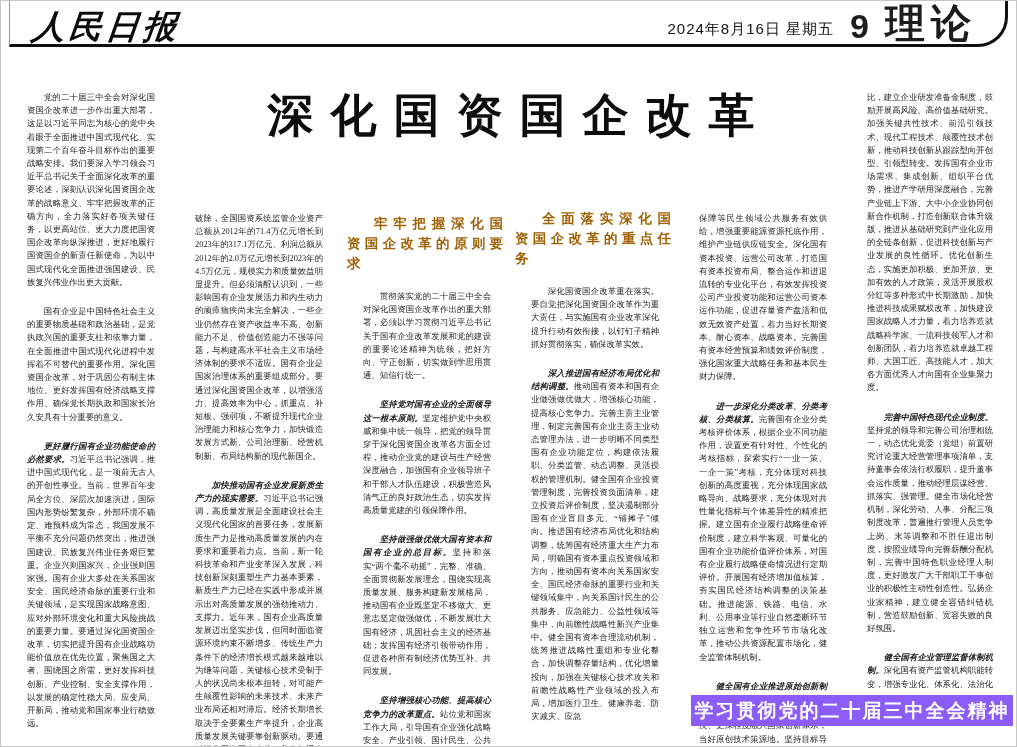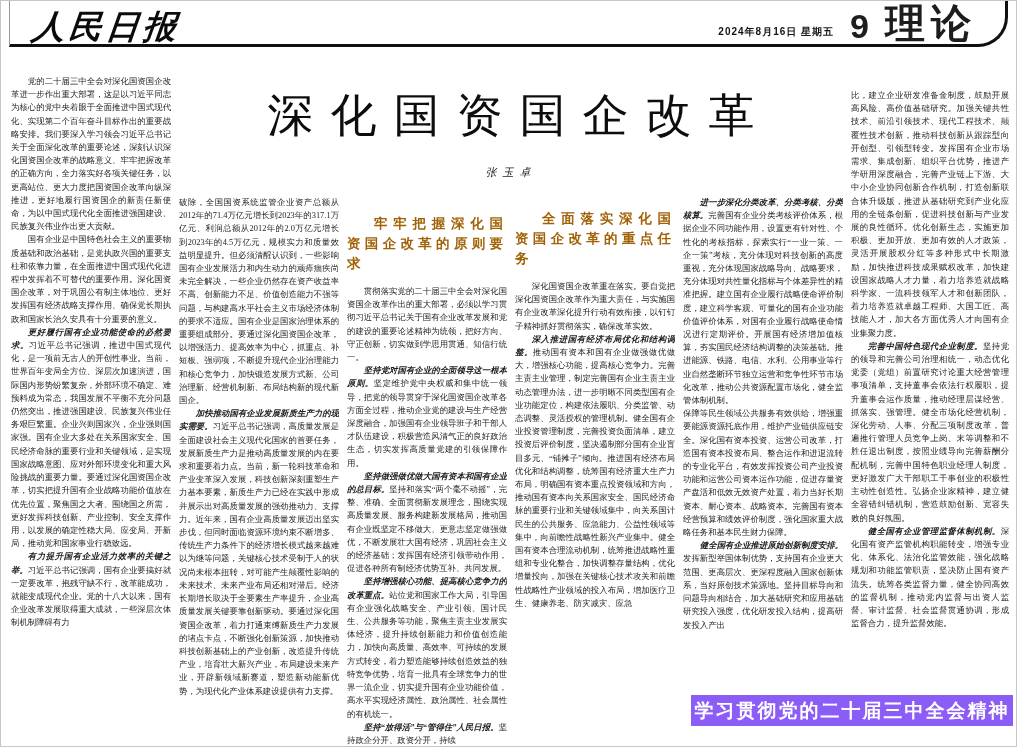--- a/index.html
+++ b/index.html
@@ -17,48 +17,48 @@
   }
   .masthead {
     position:absolute; left:22px; top:4px; font-size:33px; font-weight:bold;
     font-style:italic; letter-spacing:4px; transform:skewX(-6deg);
     font-family:"Liberation Serif","DejaVu Serif",serif; color:#0b0b0b;
   }
   .header-right {
     position:absolute; right:28px; top:0; height:44px;
     display:flex; align-items:flex-end; gap:16px;
   }
-  .page-date { font-size:10px; font-weight:bold; letter-spacing:1px; padding-bottom:6px;
+  .page-date { font-size:15px; font-weight:normal; letter-spacing:1px; padding-bottom:6px;
     font-family:"Liberation Sans","DejaVu Sans",sans-serif; color:#141414; }
   .page-no { font-size:34px; font-weight:bold; line-height:1;
     font-family:"Liberation Sans","DejaVu Sans",sans-serif; padding-bottom:2px; }
   .page-section { font-size:40px; font-weight:900; line-height:1; letter-spacing:6px;
     font-family:"Liberation Sans","DejaVu Sans",sans-serif; padding-bottom:2px; }
   
   .headline {
     position:absolute; left:178px; top:84px; width:664px; text-align:center;
-    font-size:46px; font-weight:400; letter-spacing:17px; white-space:nowrap;
+    font-size:46px; font-weight:700; letter-spacing:17px; white-space:nowrap;
     font-family:"Liberation Sans","DejaVu Sans",sans-serif; color:#0d0d0d; text-indent:17px;
   }
   .author {
     position:absolute; left:178px; top:164px; width:664px; text-align:center;
     font-size:11px; letter-spacing:6px; color:#222; font-style:italic;
   }
   
   .col {
     position:absolute; top:195px; width:160px; height:550px; overflow:hidden;
     font-size:8.4px; line-height:13.2px; text-align:justify; color:#1d1d1d;
   }
   .col-1 { left:10px;  top:62px; height:683px; }
   .col-2 { left:178px; }
   .col-3 { left:346px; }
   .col-4 { left:514px; }
   .col-5 { left:682px; }
-  .col-6 { left:850px; top:76px; height:626px; width:158px; }
-  .para { text-indent:2em; margin:0; }
+  .col-6 { left:850px; top:62px; height:626px; width:158px; }
+  .para { text-indent:2em; margin:16px; }
   .para.noindent { text-indent:0; }
   .lead { font-weight:bold; font-style:italic; }
   .sec-heading {
     font-size:13.5px; font-weight:900; line-height:20px; letter-spacing:4px;
     margin:13px 0 11px; text-indent:2em; color:#a16207;
     font-family:"Liberation Sans","DejaVu Sans",sans-serif;
   }
   .col-1 .para:first-child { padding-top:12px; }
   .col-6 .para:first-child { padding-top:12px; }
   .col-3 .sec-heading:first-child { margin-top:18px; }
@@ -78,21 +78,20 @@
   <div class="header">
     <div class="masthead">人民日报</div>
     <div class="header-right">
       <span class="page-date">2024年8月16日 星期五</span>
       <span class="page-no">9</span>
       <span class="page-section">理论</span>
     </div>
   </div>
 
   <div class="headline">深化国资国企改革</div>
-  <div class="author">张玉卓</div>
 
   <div>
       <div class="col col-1">
         <p class="para">党的二十届三中全会对深化国资国企改革进一步作出重大部署，这是以习近平同志为核心的党中央着眼于全面推进中国式现代化、实现第二个百年奋斗目标作出的重要战略安排。我们要深入学习领会习近平总书记关于全面深化改革的重要论述，深刻认识深化国资国企改革的战略意义、牢牢把握改革的正确方向，全力落实好各项关键任务，以更高站位、更大力度把国资国企改革向纵深推进，更好地履行国资国企的新责任新使命，为以中国式现代化全面推进强国建设、民族复兴伟业作出更大贡献。</p>
         <p class="para">国有企业是中国特色社会主义的重要物质基础和政治基础，是党执政兴国的重要支柱和依靠力量，在全面推进中国式现代化进程中发挥着不可替代的重要作用。深化国资国企改革，对于巩固公有制主体地位、更好发挥国有经济战略支撑作用、确保党长期执政和国家长治久安具有十分重要的意义。</p>
         <p class="para"><span class="lead">更好履行国有企业功能使命的必然要求。</span>习近平总书记强调，推进中国式现代化，是一项前无古人的开创性事业。当前，世界百年变局全方位、深层次加速演进，国际国内形势纷繁复杂，外部环境不确定、难预料成为常态，我国发展不平衡不充分问题仍然突出，推进强国建设、民族复兴伟业任务艰巨繁重。企业兴则国家兴，企业强则国家强。国有企业大多处在关系国家安全、国民经济命脉的重要行业和关键领域，是实现国家战略意图、应对外部环境变化和重大风险挑战的重要力量。要通过深化国资国企改革，切实把提升国有企业战略功能价值放在优先位置，聚焦国之大者、围绕国之所需，更好发挥科技创新、产业控制、安全支撑作用，以发展的确定性稳大局、应变局、开新局，推动党和国家事业行稳致远。</p>
         <p class="para"><span class="lead">有力提升国有企业活力效率的关键之举。</span>习近平总书记强调，国有企业要搞好就一定要改革，抱残守缺不行，改革能成功，就能变成现代企业。党的十八大以来，国有企业改革发展取得重大成就，一些深层次体制机制障碍有力</p>
       </div>
       <div class="col col-2">
         <p class="para noindent">破除，全国国资系统监管企业资产总额从2012年的71.4万亿元增长到2023年的317.1万亿元、利润总额从2012年的2.0万亿元增长到2023年的4.5万亿元，规模实力和质量效益明显提升。但必须清醒认识到，一些影响国有企业发展活力和内生动力的顽瘴痼疾尚未完全解决，一些企业仍然存在资产收益率不高、创新能力不足、价值创造能力不强等问题，与构建高水平社会主义市场经济体制的要求不适应。国有企业是国家治理体系的重要组成部分。要通过深化国资国企改革，以增强活力、提高效率为中心，抓重点、补短板、强弱项，不断提升现代企业治理能力和核心竞争力，加快锻造发展方式新、公司治理新、经营机制新、布局结构新的现代新国企。</p>
@@ -105,22 +104,22 @@
         <p class="para"><span class="lead">坚持做强做优做大国有资本和国有企业的总目标。</span>坚持和落实“两个毫不动摇”，完整、准确、全面贯彻新发展理念，围绕实现高质量发展、服务构建新发展格局，推动国有企业既坚定不移做大、更意志坚定做强做优，不断发展壮大国有经济，巩固社会主义的经济基础；发挥国有经济引领带动作用，促进各种所有制经济优势互补、共同发展。</p>
         <p class="para"><span class="lead">坚持增强核心功能、提高核心竞争力的改革重点。</span>站位党和国家工作大局，引导国有企业强化战略安全、产业引领、国计民生、公共服务等功能，聚焦主责主业发展实体经济，提升持续创新能力和价值创造能力，加快向高质量、高效率、可持续的发展方式转变，着力塑造能够持续创造效益的独特竞争优势，培育一批具有全球竞争力的世界一流企业，切实提升国有企业功能价值，高水平实现经济属性、政治属性、社会属性的有机统一。</p>
         <p class="para"><span class="lead">坚持“放得活”与“管得住”人民日报。</span>坚持政企分开、政资分开，持续</p>
       </div>
       <div class="col col-4">
         <h3 class="sec-heading">全面落实深化国资国企改革的重点任务</h3>
         <p class="para">深化国资国企改革重在落实。要自觉把深化国资国企改革作为重大责任，与实施国有企业改革深化提升行动有效衔接，以钉钉子精神抓好贯彻落实，确保改革实效。</p>
         <p class="para"><span class="lead">深入推进国有经济布局优化和结构调整。</span>推动国有资本和国有企业做强做优做大，增强核心功能，提高核心竞争力。完善主责主业管理，制定完善国有企业主责主业动态管理办法，进一步明晰不同类型国有企业功能定位，构建依法履职、分类监管、动态调整、灵活授权的管理机制。健全国有企业投资管理制度，完善投资负面清单，建立投资后评价制度，坚决遏制部分国有企业盲目多元、“铺摊子”倾向。推进国有经济布局优化和结构调整，统筹国有经济重大生产力布局，明确国有资本重点投资领域和方向，推动国有资本向关系国家安全、国民经济命脉的重要行业和关键领域集中，向关系国计民生的公共服务、应急能力、公益性领域等集中，向前瞻性战略性新兴产业集中。健全国有资本合理流动机制，统筹推进战略性重组和专业化整合，加快调整存量结构，优化增量投向，加强在关键核心技术攻关和前瞻性战略性产业领域的投入布局，增加医疗卫生、健康养老、防灾减灾、应急</p>
       </div>
       <div class="col col-5">
+        <p class="para noindent">保障等民生领域公共服务有效供给，增强重要能源资源托底作用，维护产业链供应链安全。深化国有资本投资、运营公司改革，打造国有资本投资布局、整合运作和进退流转的专业化平台，有效发挥投资公司产业投资功能和运营公司资本运作功能，促进存量资产盘活和低效无效资产处置，着力当好长期资本、耐心资本、战略资本。完善国有资本经营预算和绩效评价制度，强化国家重大战略任务和基本民生财力保障。</p>
         <p class="para"><span class="lead">进一步深化分类改革、分类考核、分类核算。</span>完善国有企业分类考核评价体系，根据企业不同功能作用，设置更有针对性、个性化的考核指标，探索实行“一业一策、一企一策”考核，充分体现对科技创新的高度重视，充分体现国家战略导向、战略要求，充分体现对共性量化指标与个体差异性的精准把握。建立国有企业履行战略使命评价制度，建立科学客观、可量化的国有企业功能价值评价体系，对国有企业履行战略使命情况进行定期评价。开展国有经济增加值核算，夯实国民经济结构调整的决策基础。推进能源、铁路、电信、水利、公用事业等行业自然垄断环节独立运营和竞争性环节市场化改革，推动公共资源配置市场化，健全监管体制机制。</p>
-        <p class="para noindent">保障等民生领域公共服务有效供给，增强重要能源资源托底作用，维护产业链供应链安全。深化国有资本投资、运营公司改革，打造国有资本投资布局、整合运作和进退流转的专业化平台，有效发挥投资公司产业投资功能和运营公司资本运作功能，促进存量资产盘活和低效无效资产处置，着力当好长期资本、耐心资本、战略资本。完善国有资本经营预算和绩效评价制度，强化国家重大战略任务和基本民生财力保障。</p>
         <p class="para"><span class="lead">健全国有企业推进原始创新制度安排。</span>发挥新型举国体制优势，支持国有企业更大范围、更高层次、更深程度融入国家创新体系，当好原创技术策源地。坚持目标导向和问题导向相结合，加大基础研究和应用基础研究投入强度，优化研发投入结构，提高研发投入产出</p>
       </div>
       <div class="col col-6">
         <p class="para noindent">比，建立企业研发准备金制度，鼓励开展高风险、高价值基础研究。加强关键共性技术、前沿引领技术、现代工程技术、颠覆性技术创新，推动科技创新从跟踪型向开创型、引领型转变。发挥国有企业市场需求、集成创新、组织平台优势，推进产学研用深度融合，完善产业链上下游、大中小企业协同创新合作机制，打造创新联合体升级版，推进从基础研究到产业化应用的全链条创新，促进科技创新与产业发展的良性循环。优化创新生态，实施更加积极、更加开放、更加有效的人才政策，灵活开展股权分红等多种形式中长期激励，加快推进科技成果赋权改革，加快建设国家战略人才力量，着力培养造就战略科学家、一流科技领军人才和创新团队，着力培养造就卓越工程师、大国工匠、高技能人才，加大各方面优秀人才向国有企业集聚力度。</p>
         <p class="para"><span class="lead">完善中国特色现代企业制度。</span>坚持党的领导和完善公司治理相统一，动态优化党委（党组）前置研究讨论重大经营管理事项清单，支持董事会依法行权履职，提升董事会运作质量，推动经理层谋经营、抓落实、强管理。健全市场化经营机制，深化劳动、人事、分配三项制度改革，普遍推行管理人员竞争上岗、末等调整和不胜任退出制度，按照业绩导向完善薪酬分配机制，完善中国特色职业经理人制度，更好激发广大干部职工干事创业的积极性主动性创造性。弘扬企业家精神，建立健全容错纠错机制，营造鼓励创新、宽容失败的良好氛围。</p>
         <p class="para"><span class="lead">健全国有企业管理监督体制机制。</span>深化国有资产监管机构职能转变，增强专业化、体系化、法治化监管效能，强化战略规划和功能监管职责，坚决防止国有资产流失。统筹各类监督力量，健全协同高效的监督机制，推动党内监督与出资人监督、审计监督、社会监督贯通协调，形成监督合力，提升监督效能。</p>
       </div>
     </div>
 
   <div class="banner" style="background: #8b5cf6; color: rgb(255, 255, 255);">学习贯彻党的二十届三中全会精神</div>

